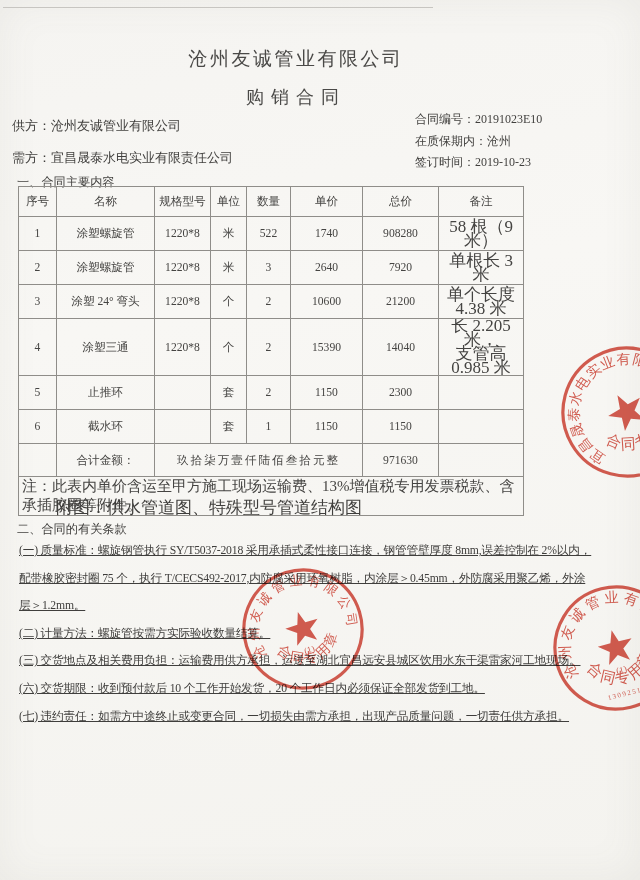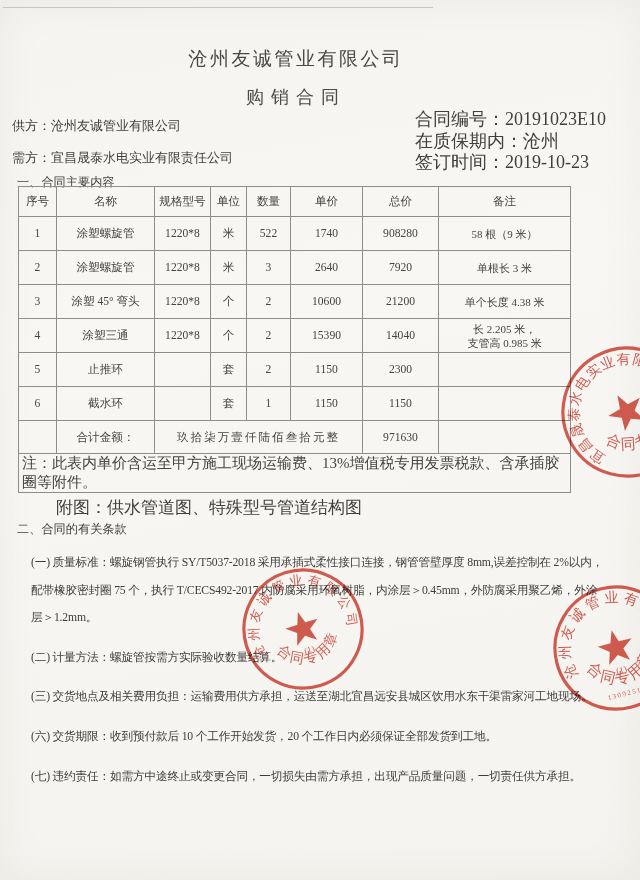--- a/index.html
+++ b/index.html
@@ -11,38 +11,38 @@
     box-shadow:inset 0 0 40px rgba(120,115,105,.08);
   }
   .top-line{position:absolute;left:3px;top:7px;width:430px;height:1px;background:#c7c5c1;}
   .title{position:absolute;left:0;top:46px;width:592px;text-align:center;
          font-size:19px;letter-spacing:2.5px;font-weight:500;color:#4a4947;}
   .subtitle{position:absolute;left:0;top:85px;width:592px;text-align:center;
          font-size:18px;letter-spacing:7px;font-weight:400;color:#4a4947;}
   .party{position:absolute;left:12px;font-size:13px;}
   .party-supplier{top:117px;}
   .party-buyer{top:149px;}
-  .meta{position:absolute;left:415px;top:109px;font-size:18px;line-height:21.5px;}
+  .meta{position:absolute;left:415px;top:109px;font-size:12px;line-height:21.5px;}
   .sec-title{position:absolute;left:17px;font-size:12.2px;}
   .sec1{top:174px;}
   .sec2{top:521px;}
-  table.items{position:absolute;left:18px;top:186px;width:553px;border-collapse:collapse;
+  table.items{position:absolute;left:18px;top:186px;width:506px;border-collapse:collapse;
     table-layout:fixed;font-size:11.6px;color:#454442;border-radius:32px;}
   .items th,.items td{border:1px solid #8f8d89;text-align:center;padding:0 2px;
     font-weight:normal;overflow:hidden;}
   .items thead tr{height:30px;}
   .items tr.row{height:34px;}
   .items tr.total-row{height:33px;}
   .items tr.note-row{height:32px;}
-  .items td.remark{white-space:pre-line;line-height:14px;font-size:11px;}
+  .items td.remark{white-space:pre-line;line-height:14px;font-size:17px;}
   .items td.total-cn{letter-spacing:2px;}
   .items td.note-cell{text-align:left;padding:0 3px;font-size:15px;}
   .attachment{position:absolute;left:19px;top:496px;font-size:17px;margin-left:37px;}
   .clauses{position:absolute;left:19px;top:537px;width:600px;}
-  .clause{margin:12px;}
+  .clause{margin:0;text-decoration:underline;}
   .cline{height:27.6px;line-height:27.6px;font-size:11.7px;letter-spacing:-0.2px;
     white-space:nowrap;color:#3e3d3b;}
   .cline.indent{padding-left:25px;}
   .stamp{position:absolute;mix-blend-mode:multiply;opacity:.82;}
 </style>
 </head>
 <body>
 
 <div class="page">
   <div class="top-line"></div>
@@ -100,21 +100,21 @@
           <td>涂塑螺旋管</td>
           <td>1220*8</td>
           <td>米</td>
           <td>3</td>
           <td>2640</td>
           <td>7920</td>
           <td class="remark">单根长 3 米</td>
         </tr>
         <tr class="row">
           <td>3</td>
-          <td>涂塑 45° 弯头</td>
+          <td>涂塑 24° 弯头</td>
           <td>1220*8</td>
           <td>个</td>
           <td>2</td>
           <td>10600</td>
           <td>21200</td>
           <td class="remark">单个长度 4.38 米</td>
         </tr>
         <tr class="row">
           <td>4</td>
           <td>涂塑三通</td>

